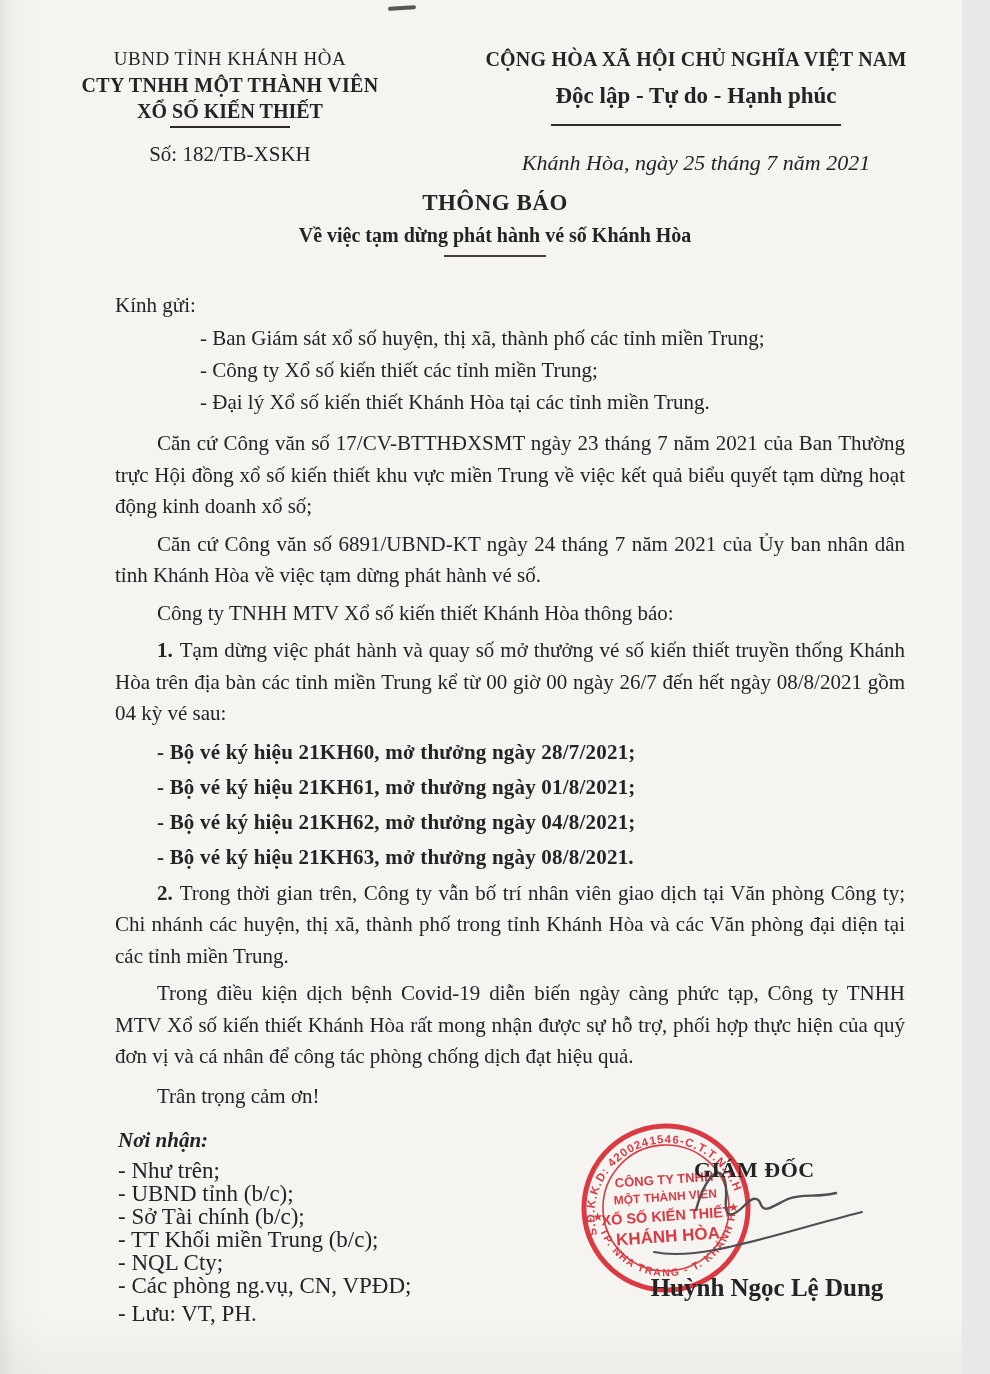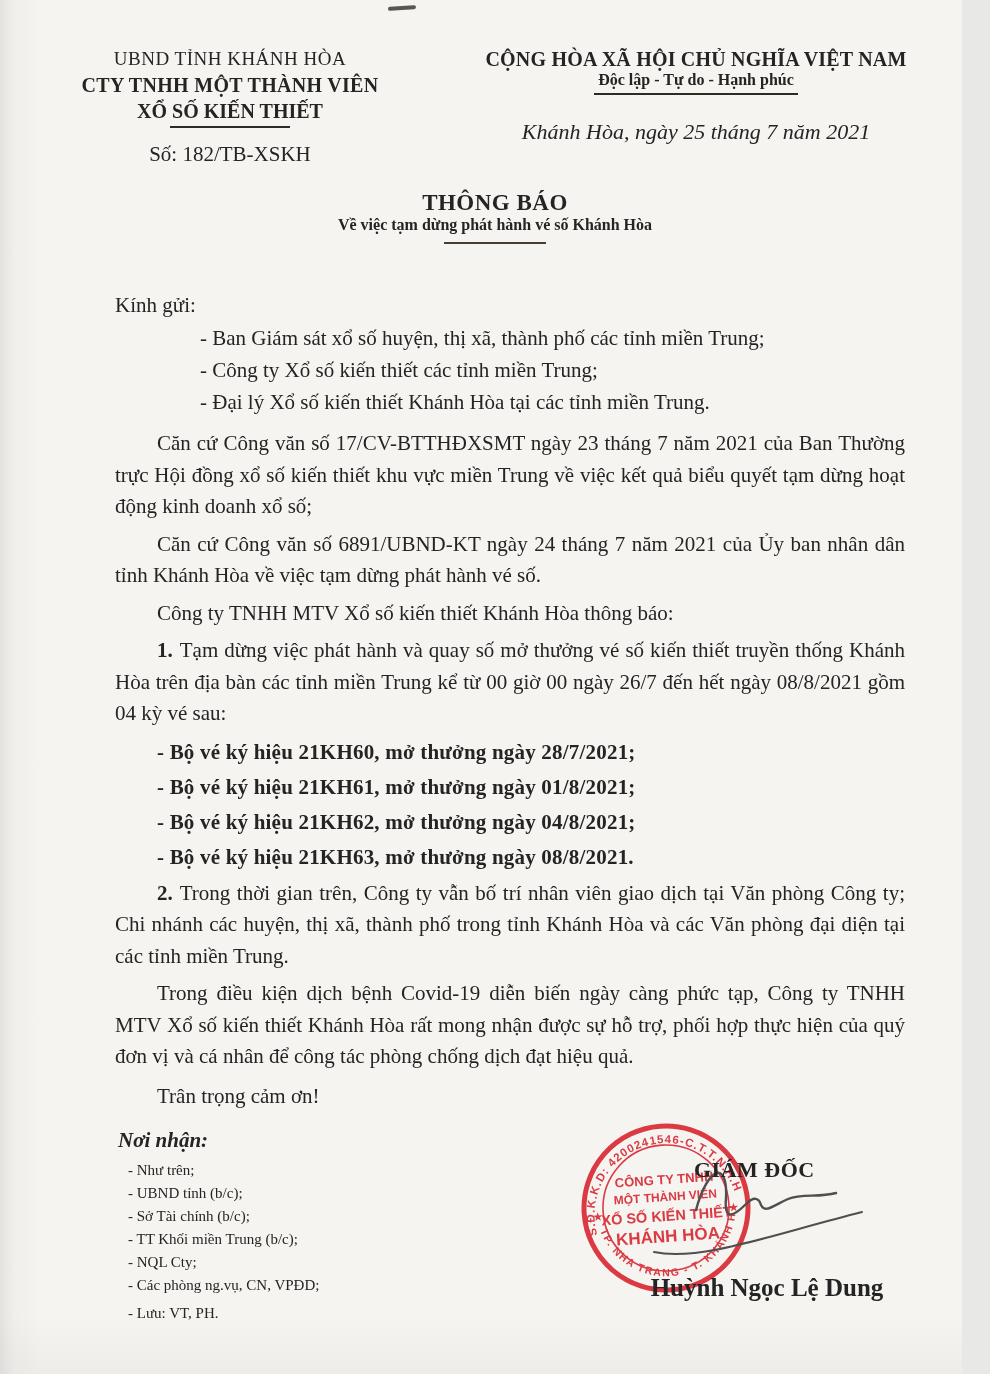--- a/index.html
+++ b/index.html
@@ -14,42 +14,42 @@
   .smudge{position:absolute;left:388px;top:6px;width:28px;height:4px;background:#3a3a3a;border-radius:2px;transform:rotate(-4deg);opacity:.85;}
   
   .hdr-left{position:absolute;left:62px;top:48px;width:336px;text-align:center;}
   .hdr-left .l1{font-size:19px;letter-spacing:.5px;}
   .hdr-left .l2{font-size:20px;font-weight:bold;margin-top:4px;letter-spacing:.3px;}
   .hdr-left .l3{font-size:20px;font-weight:bold;margin-top:3px;}
   .ul-center{width:120px;height:2px;background:#2e2a26;margin:3px auto 0;}
   .doc-no{font-size:21px;margin-top:14px;}
   .hdr-right{position:absolute;left:462px;top:48px;width:468px;text-align:center;}
   .hdr-right .l1{font-size:20px;font-weight:bold;letter-spacing:.2px;}
-  .hdr-right .l2{display:inline-block;font-size:16px;font-weight:bold;margin-top:0;padding:0 4px 4px;border-bottom:2px solid #2e2a26;}
+  .hdr-right .l2{display:inline-block;font-size:23px;font-weight:bold;margin-top:12px;padding:0 4px 15px;border-bottom:2px solid #2e2a26;}
   .dateline{font-size:22px;font-style:italic;margin-top:24px;}
   
   .title-block{position:absolute;left:0;top:190px;width:990px;text-align:center;}
   .title-main{font-size:23px;font-weight:bold;letter-spacing:.5px;}
-  .title-sub{font-size:16px;font-weight:bold;margin-top:0;}
+  .title-sub{font-size:20px;font-weight:bold;margin-top:8px;}
   .title-rule{width:102px;height:2px;background:#493e33;margin:8px auto 0;}
   
   .body{position:absolute;left:115px;top:288px;width:790px;font-size:21px;}
   .kinh-gui{font-size:21px;line-height:34px;}
   .recipients{margin-left:85px;}
   .recipients div{line-height:32px;}
   .body p{margin:6px 0 0;line-height:31.5px;text-align:justify;text-indent:42px;}
   .body p.noindent{text-indent:42px;}
   .num{font-weight:bold;margin-right:7px;}
   .tickets{margin:8px 0 2px 42px;}
   .tickets div{font-weight:bold;line-height:28px;margin-bottom:7px;letter-spacing:.2px;}
   .thanks{margin-top:8px !important;}
   
   .noi-nhan{position:absolute;left:118px;top:1128px;width:330px;}
   .noi-nhan .label{font-size:21px;font-weight:bold;font-style:italic;margin-bottom:6px;}
-  .noi-nhan .item{font-size:15px;line-height:23px;margin-left:10px;}
+  .noi-nhan .item{font-size:23px;line-height:23px;}
   .noi-nhan .item.last{margin-top:5px;}
   .giam-doc{position:absolute;left:694px;top:1157px;font-size:22px;font-weight:bold;letter-spacing:.5px;z-index:3;}
   .sig-name{position:absolute;left:612px;top:1274px;width:310px;text-align:center;font-size:25px;font-weight:bold;z-index:4;}
   .stamp{position:absolute;left:578px;top:1120px;width:176px;height:176px;z-index:1;opacity:.92;}
   .sig-svg{position:absolute;left:648px;top:1152px;width:240px;height:130px;z-index:2;}
 </style>
 </head>
 <body>
 
 <div class="page">

